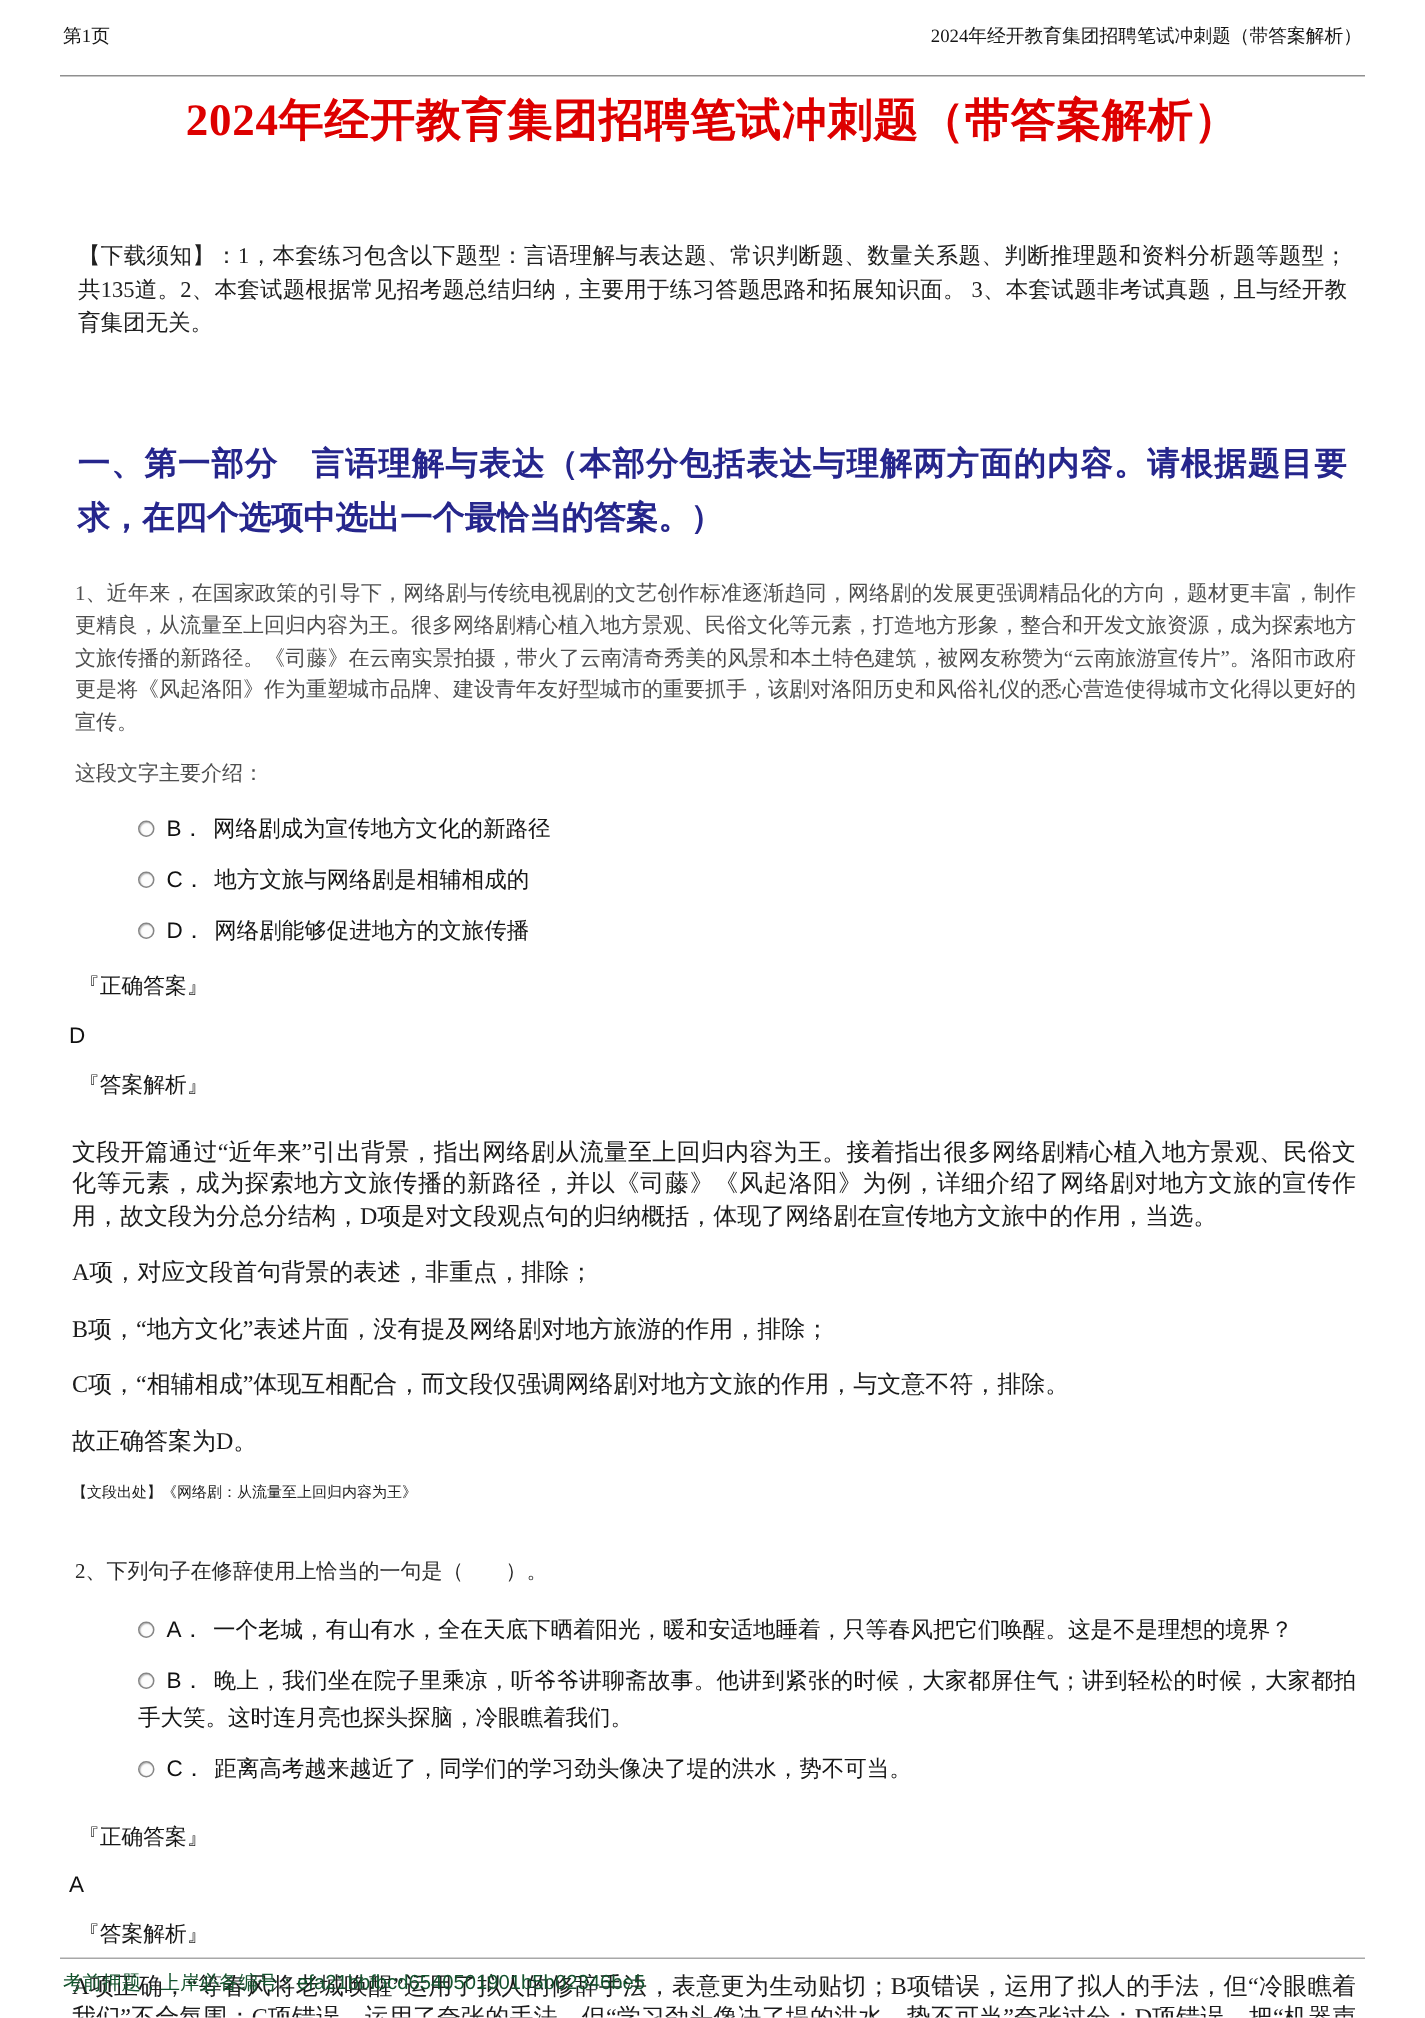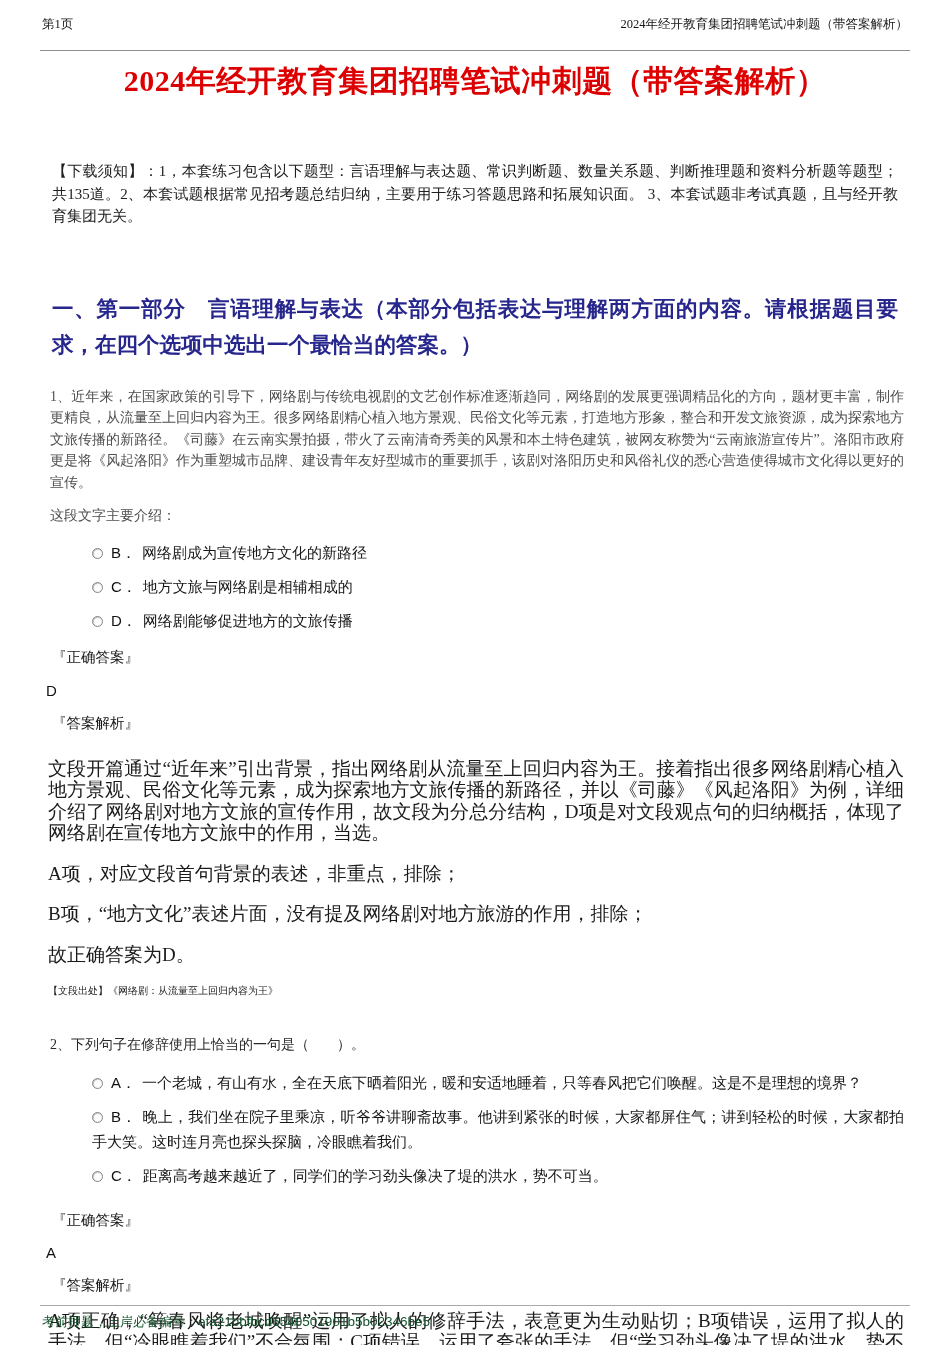--- a/index.html
+++ b/index.html
@@ -98,21 +98,21 @@
     font-size: 14.5px; color: #161616;
   }
   .ans-label.first { margin-top: 14px; }
   .ans-letter {
     margin-top: 4px; padding-left: 6px;
     font-family: "Liberation Sans", sans-serif;
     font-size: 15px; color: #111;
   }
   .analysis-p {
     margin-top: 11px; padding: 0 6px 0 8px;
-    font-size: 19px; line-height: 21.5px;
+    font-size: 16px; line-height: 21.5px;
     color: #1b1b1b; text-align: justify;
   }
   .analysis-p.lead { margin-top: 25px; }
   .analysis-p.flush { margin-top: 2px; }
   .source-line {
     margin-top: 11px; padding-left: 8px;
     font-size: 10px; color: #1b1b1b;
   }
   .q2-block { margin-top: 36px; }
   .ans-block-2 { margin-top: 22px; }
@@ -162,20 +162,21 @@
       </div>
     </div>
 
     <p class="ans-label first">『正确答案』</p>
     <p class="ans-letter">D</p>
     <p class="ans-label">『答案解析』</p>
 
     <p class="analysis-p lead">文段开篇通过“近年来”引出背景，指出网络剧从流量至上回归内容为王。接着指出很多网络剧精心植入地方景观、民俗文化等元素，成为探索地方文旅传播的新路径，并以《司藤》《风起洛阳》为例，详细介绍了网络剧对地方文旅的宣传作用，故文段为分总分结构，D项是对文段观点句的归纳概括，体现了网络剧在宣传地方文旅中的作用，当选。</p>
     <p class="analysis-p">A项，对应文段首句背景的表述，非重点，排除；</p>
     <p class="analysis-p">B项，“地方文化”表述片面，没有提及网络剧对地方旅游的作用，排除；</p>
+    <p class="analysis-p">C项，“相辅相成”体现互相配合，而文段仅强调网络剧对地方文旅的作用，与文意不符，排除。</p>
     <p class="analysis-p">故正确答案为D。</p>
     <p class="source-line">【文段出处】《网络剧：从流量至上回归内容为王》</p>
   </div>
 
   <div class="q2-block">
     <p class="stem stem-dark" style="margin-top:0;">2、下列句子在修辞使用上恰当的一句是（　　）。</p>
 
     <div class="options tight">
       <div class="option">
         <span class="radio"></span><span class="opt-label">A．</span><span class="opt-text">一个老城，有山有水，全在天底下晒着阳光，暖和安适地睡着，只等春风把它们唤醒。这是不是理想的境界？</span>

